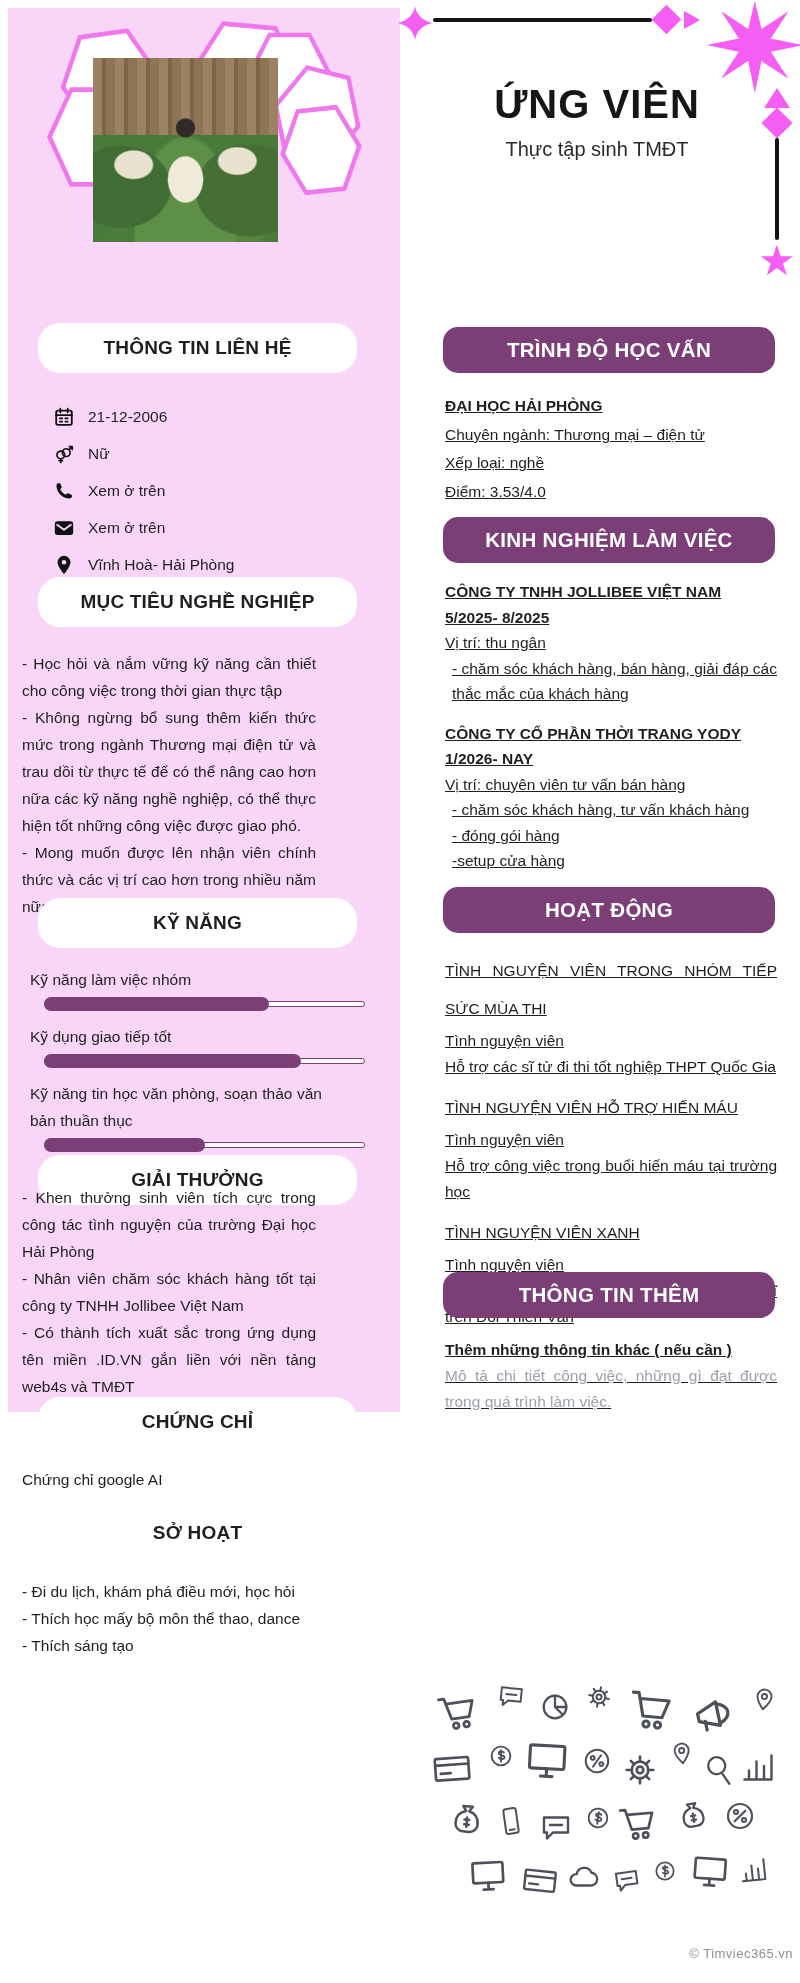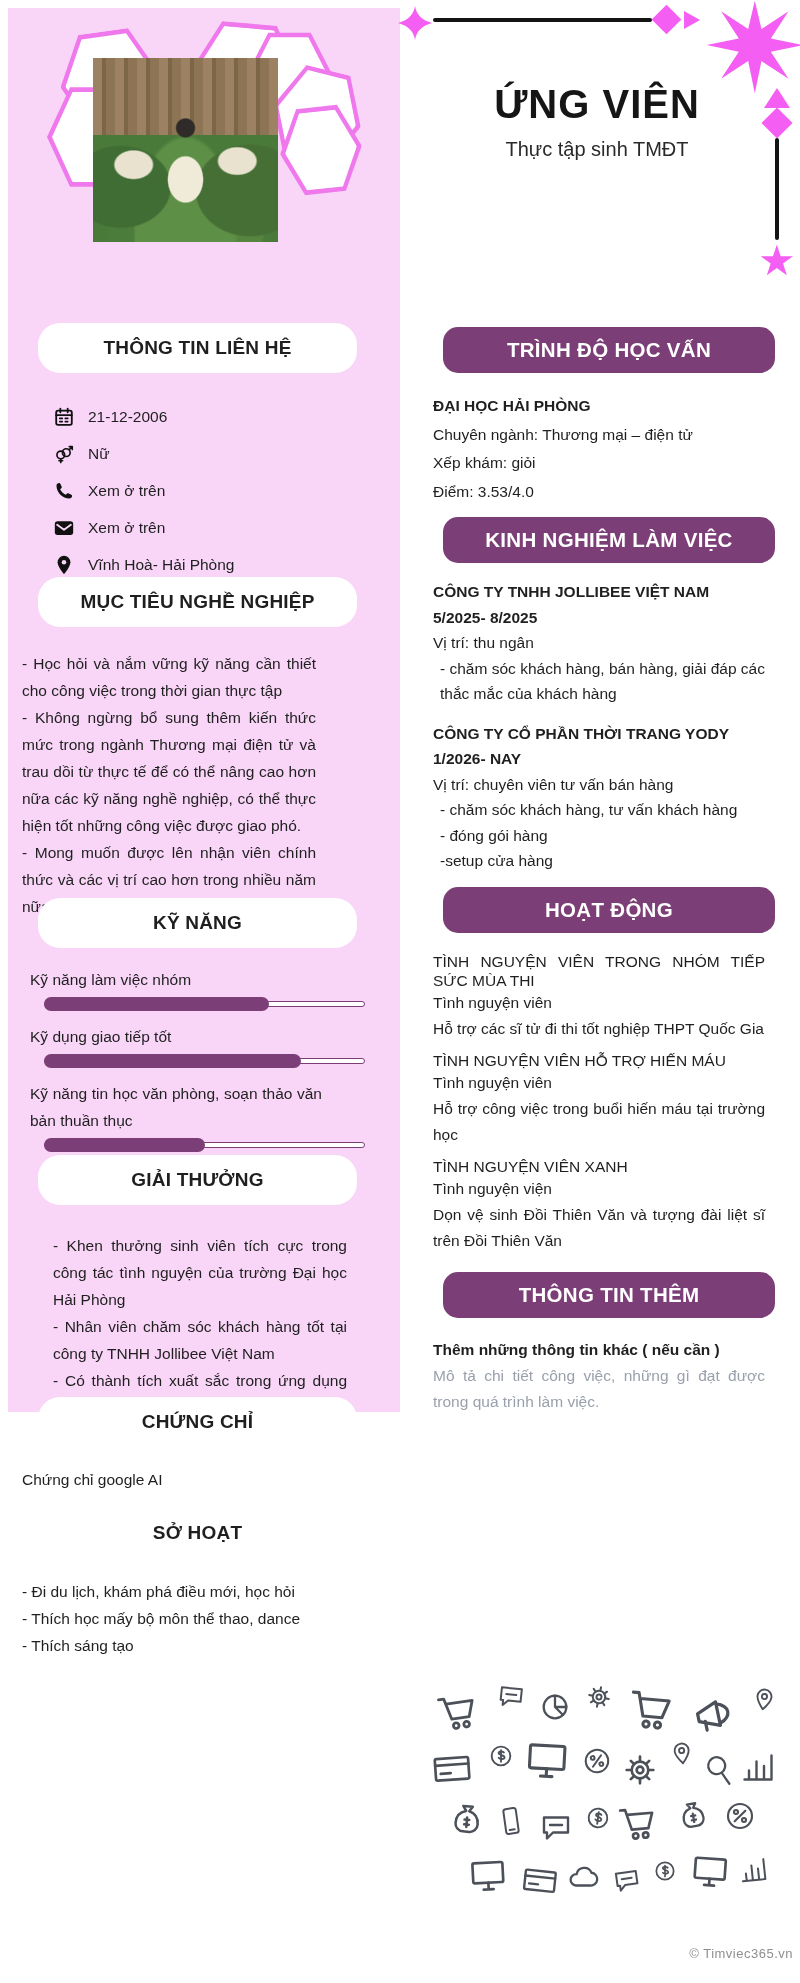--- a/index.html
+++ b/index.html
@@ -38,29 +38,29 @@
   .skill-label { font-size:15.5px; line-height:27px; text-align:justify; margin-left:8px; margin-right:-6px;}
   .skillbar { position:relative; height:14px; width:321px; margin:4px 0 12px 22px; }
   .skillbar .track { position:absolute; left:0; right:0; top:4px; height:6px; background:#fff; border:1.5px solid #7c3e76; border-radius:4px; }
   .skillbar .fill { position:absolute; left:0; top:0; height:14px; border-radius:8px; background:#7c3e76; }
   
   .main { position:absolute; left:400px; top:0; width:400px; height:1983px;margin-left:12px; }
   .m-title { position:absolute; left:0; top:82px; width:370px; text-align:center; font-size:40px; font-weight:bold; letter-spacing:1px; color:#161616; }
   .m-sub { position:absolute; left:0; top:138px; width:370px; text-align:center; font-size:20px; color:#2a2a2a; }
   .m-head { position:absolute; left:31px; width:332px; height:46px; background:#7c3e76; border-radius:15px;
     display:flex; align-items:center; justify-content:center; color:#fff; font-weight:bold; font-size:20.5px; letter-spacing:.3px; }
-  .m-block { position:absolute; left:21px; width:332px; font-size:15.5px; }
+  .m-block { position:absolute; left:33px; width:332px; font-size:15.5px;text-decoration:underline; }
   .edu-line { line-height:28.5px; }
   .job { margin-bottom:14px; }
   .job .company { font-weight:bold; line-height:25.5px; }
   .job .period { font-weight:bold; line-height:25.5px; }
   .job .position { line-height:25.5px; }
   .job .jdetail { line-height:25.5px; padding-left:7px; text-align:justify; }
   .act { margin-bottom:9px; }
-  .act .org { line-height:19px; text-align:justify; text-transform:uppercase; }
+  .act .org { line-height:38px; text-align:justify; text-transform:uppercase; }
   .act .role { line-height:26px; }
   .act .desc { line-height:26px; text-align:justify; }
   .more-label { font-weight:bold; line-height:26px; }
   .more-ph { color:#9aa0ab; line-height:26px; text-align:justify; }
   
   .deco { position:absolute; }
   .bar-line { left:433px; top:18px; width:219px; height:4px; background:#141414; border-radius:2px; }
   .diamond { background:#f55ef2; transform:rotate(45deg); }
   .d1 { left:656px; top:9px; width:21px; height:21px; }
   .tri-right { left:684px; top:11px; width:0; height:0; border-top:9px solid transparent; border-bottom:9px solid transparent; border-left:16px solid #f55ef2; }
@@ -219,21 +219,21 @@
     <div class="skill-label" style="text-align:justify;">Kỹ năng tin học văn phòng, soạn thảo văn bản thuần thục</div>
     <div class="skillbar">
         <div class="track"></div>
         <div class="fill skill-fill" style="width: 50%;"></div>
       </div>
   </div>
 
   <div class="side-head" style="top:1147px;">
     <span>GIẢI THƯỞNG</span>
   </div>
-  <div class="side-text" style="top:1224px;margin-left:31px;">
+  <div class="side-text" style="top:1176px;">
     <div>- Khen thưởng sinh viên tích cực trong công tác tình nguyện của trường Đại học Hải Phòng</div>
     <div>- Nhân viên chăm sóc khách hàng tốt tại công ty TNHH Jollibee Việt Nam</div>
     <div>- Có thành tích xuất sắc trong ứng dụng tên miền .ID.VN gắn liền với nền tảng web4s và TMĐT</div>
   </div>
 
   <div class="side-head" style="top:1389px;">
     <span>CHỨNG CHỈ</span>
   </div>
   <div class="side-text" style="top:1458px; text-align:left;">Chứng chỉ google AI</div>
 
@@ -250,21 +250,21 @@
 <div class="main">
   <div class="m-title">ỨNG VIÊN</div>
   <div class="m-sub">Thực tập sinh TMĐT</div>
 
   <div class="m-head" style="top:327px;">
     <span>TRÌNH ĐỘ HỌC VẤN</span>
   </div>
   <div class="m-block" style="top:392px;">
     <div class="edu-line" style="font-weight:bold;">ĐẠI HỌC HẢI PHÒNG</div>
     <div class="edu-line">Chuyên ngành: Thương mại – điện tử</div>
-    <div class="edu-line">Xếp khám: giỏi</div>
+    <div class="edu-line">Xếp loại: nghề</div>
     <div class="edu-line">Điểm: 3.53/4.0</div>
   </div>
 
   <div class="m-head" style="top:517px;">
     <span>KINH NGHIỆM LÀM VIỆC</span>
   </div>
   <div class="m-block" style="top:579px;">
     <div class="job">
       <div class="company">CÔNG TY TNHH JOLLIBEE VIỆT NAM</div>
       <div class="period">5/2025- 8/2025</div>

